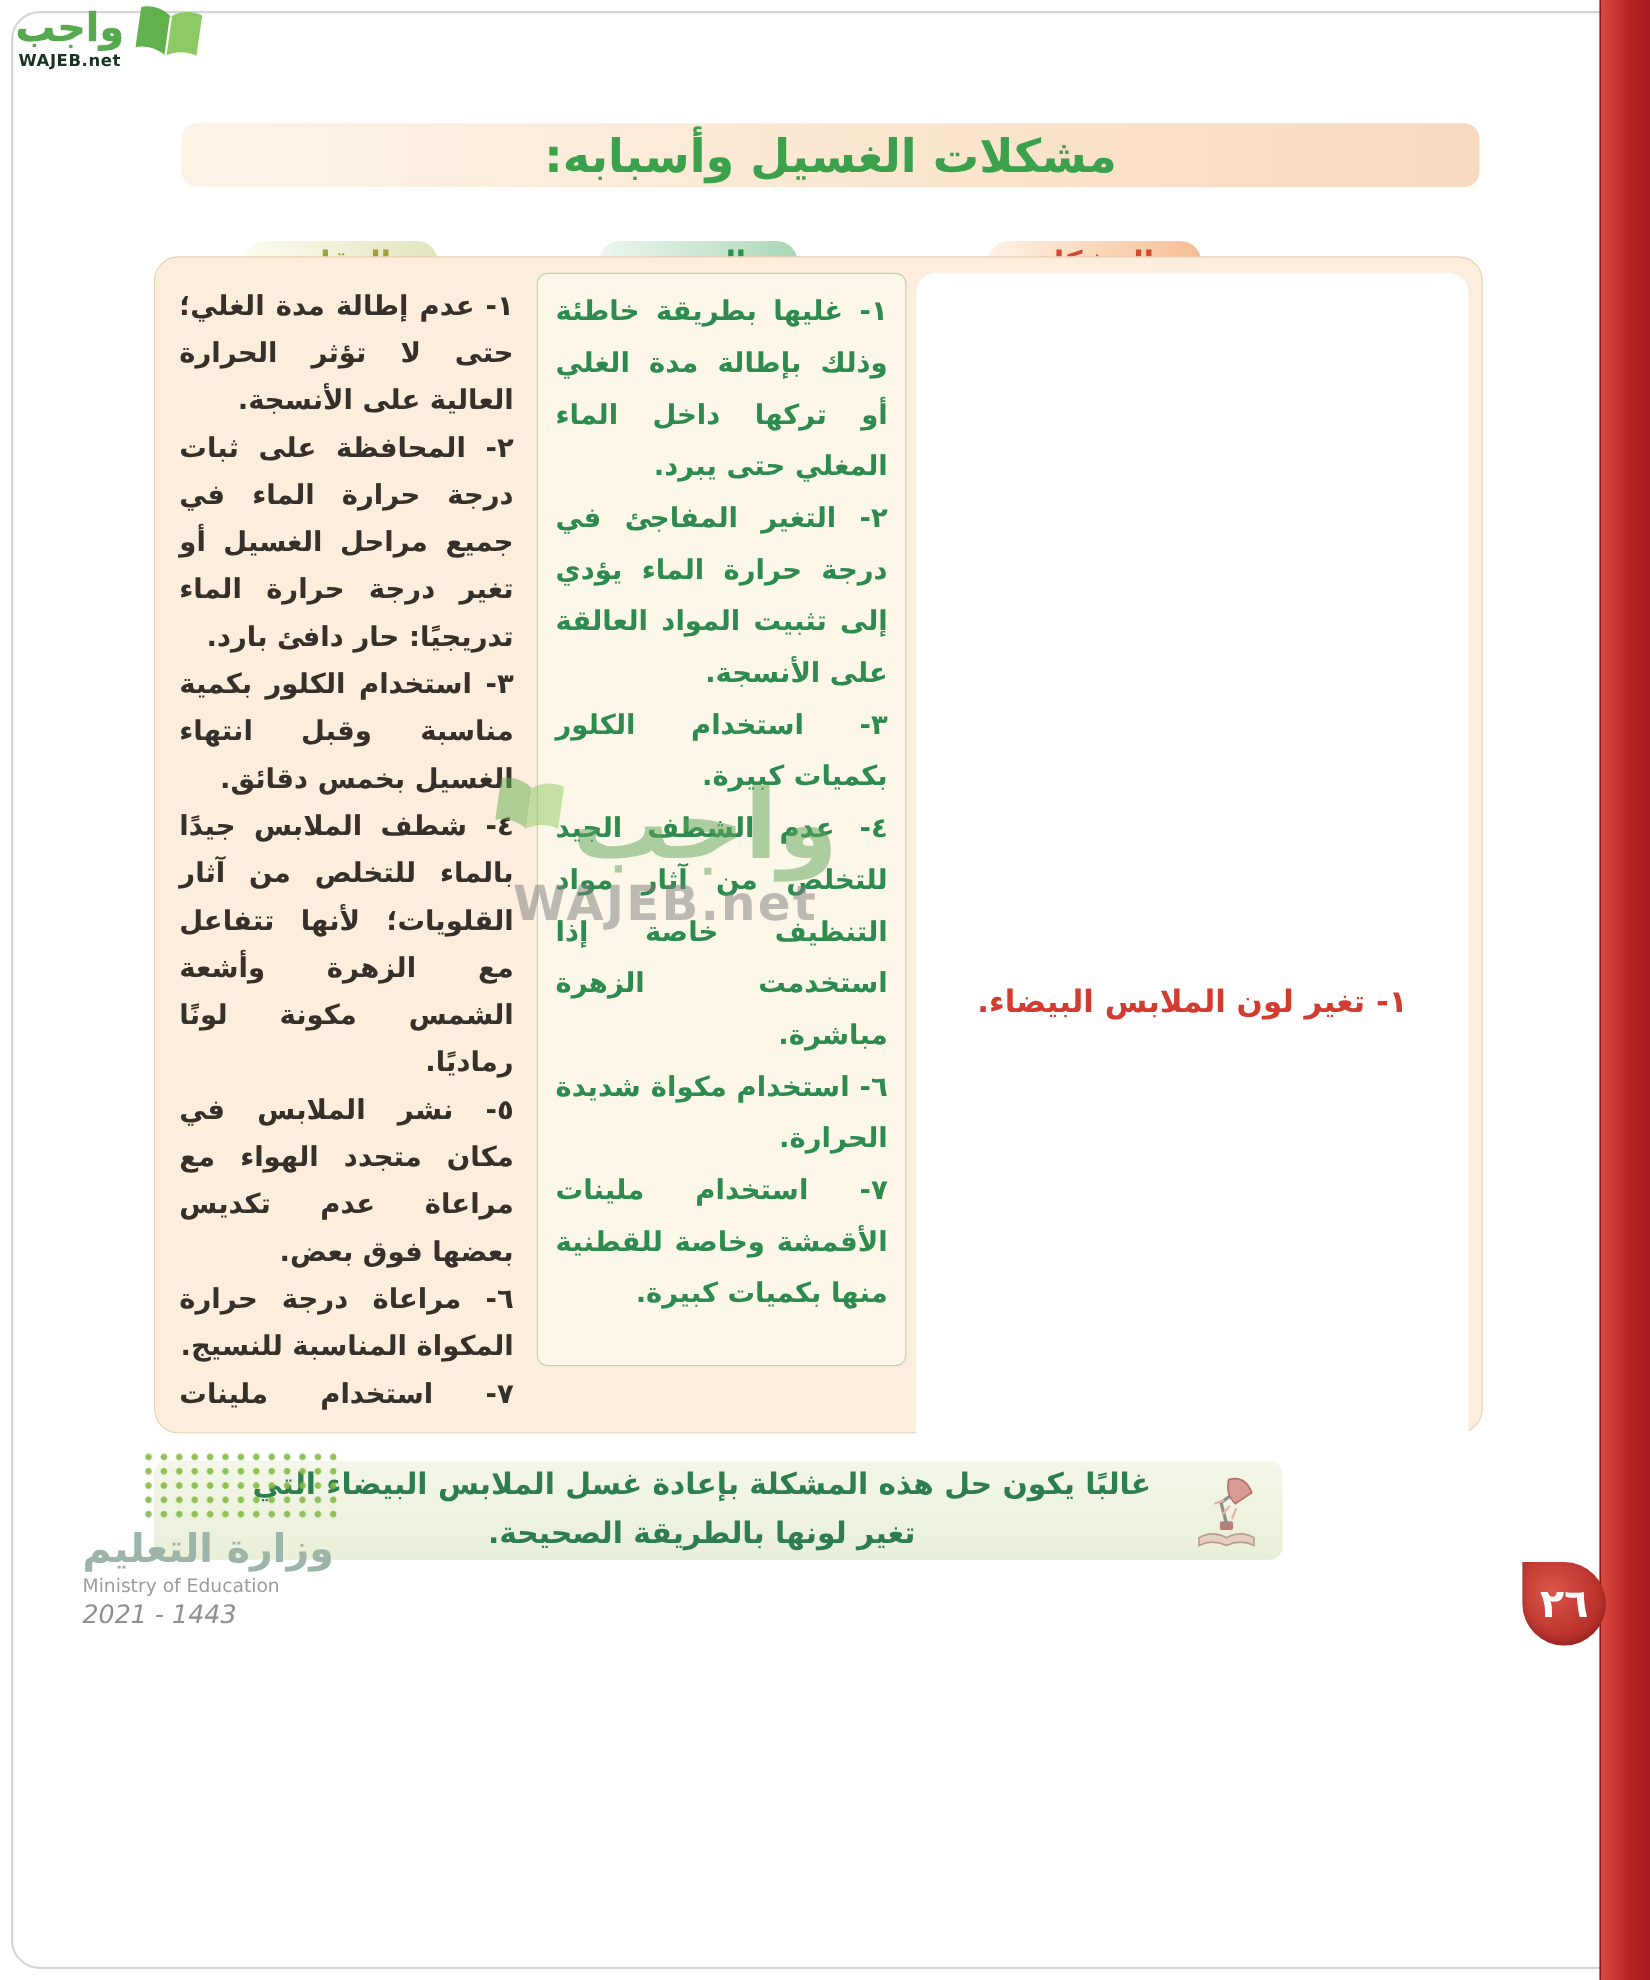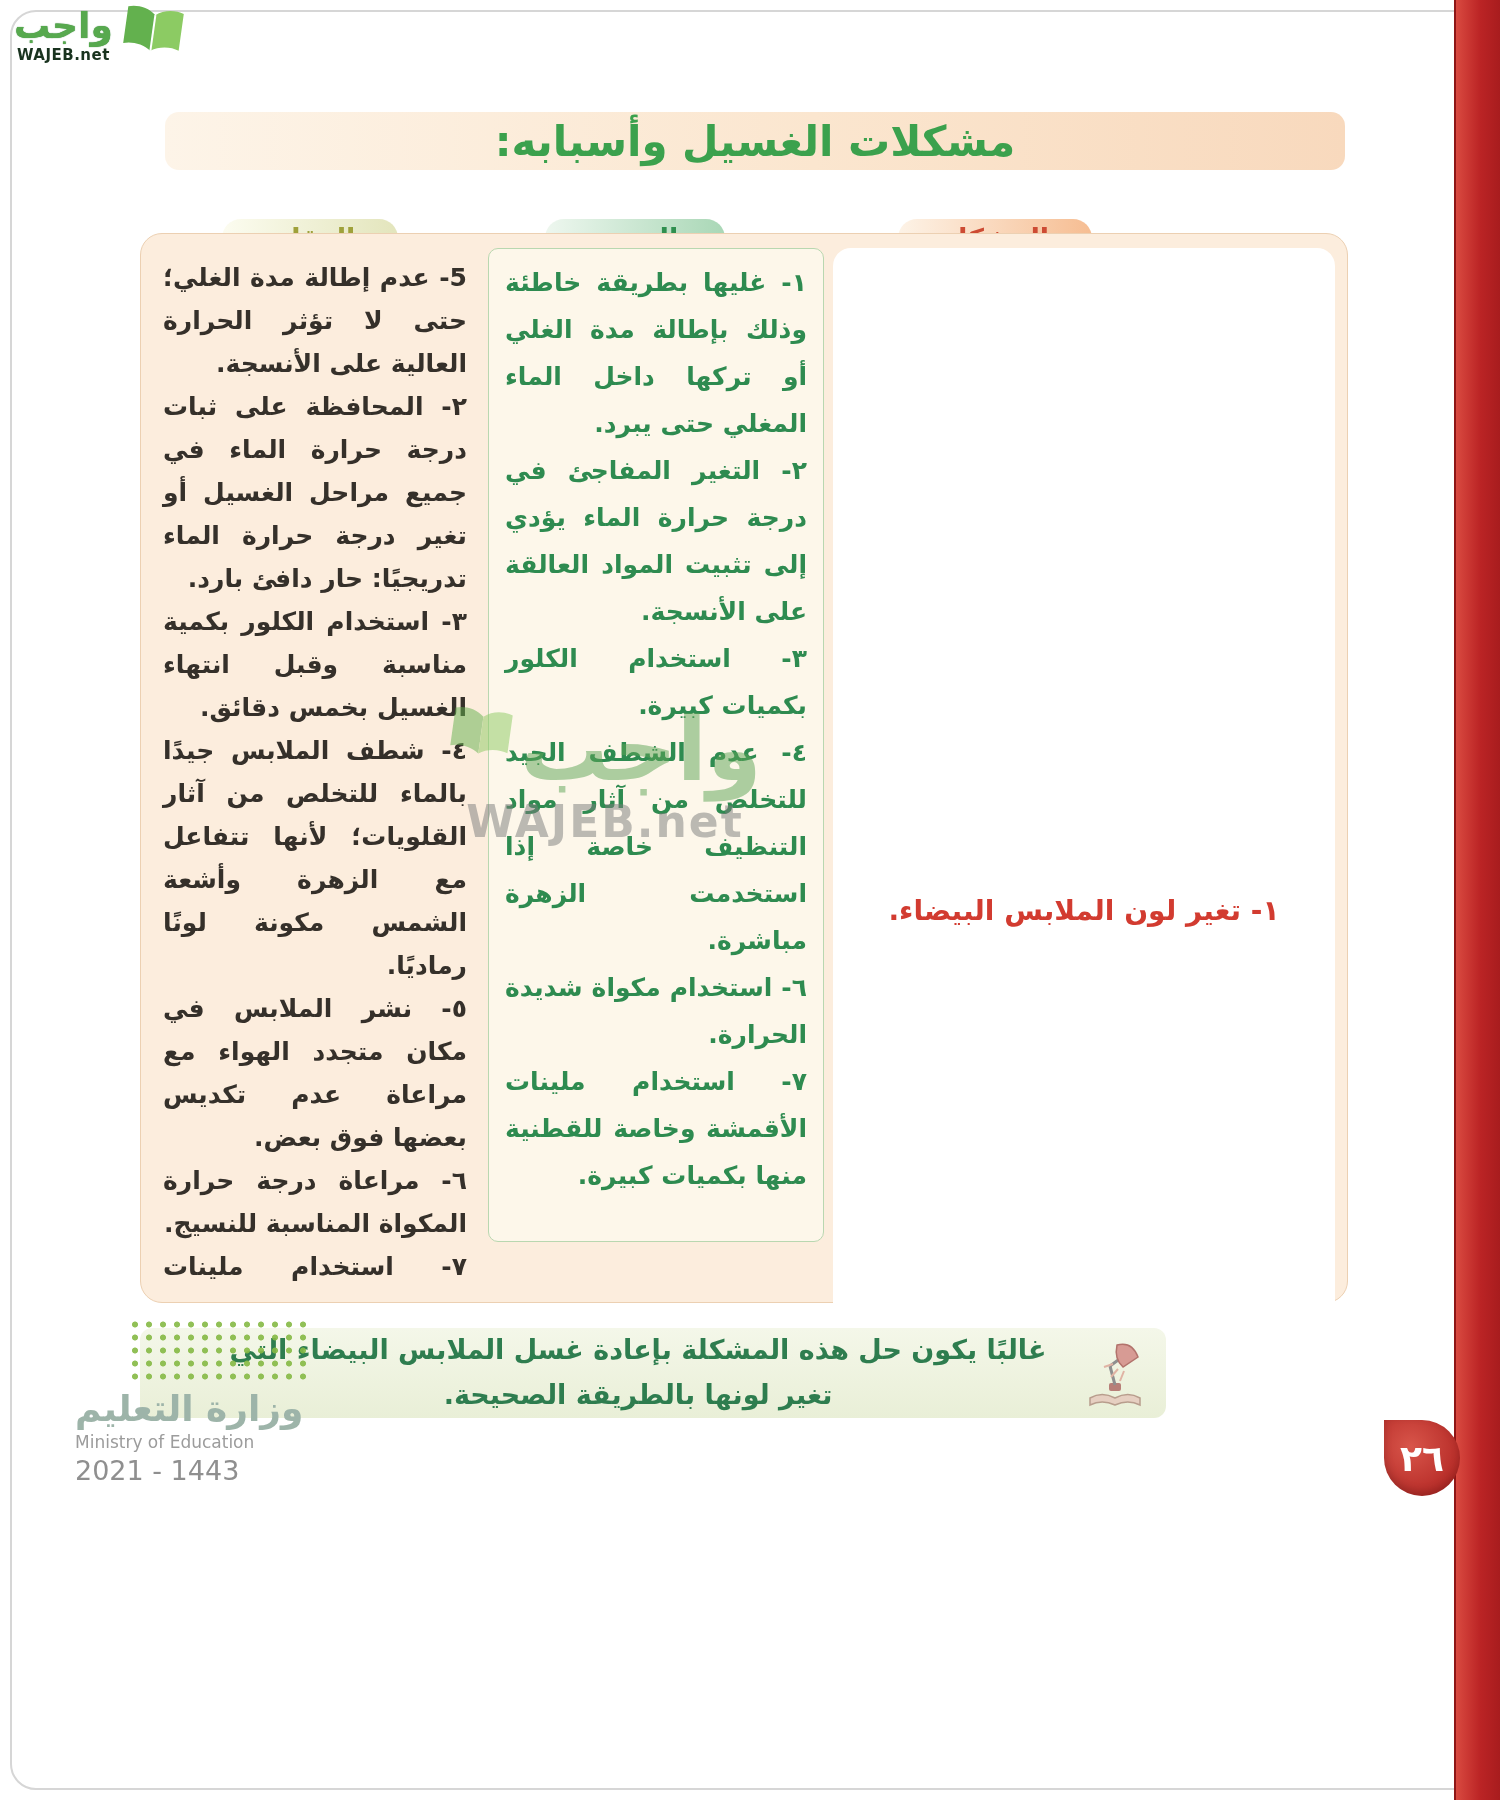--- a/index.html
+++ b/index.html
@@ -70,21 +70,21 @@
   .lamp { position:absolute; right:16px; top:8px; }
 
   .dots { position:absolute; left:128px; top:1318px; width:178px; height:62px; z-index:4;
           background-image:radial-gradient(circle,#85b944 2.6px, rgba(0,0,0,0) 3.4px);
           background-size:14px 13px; opacity:.9; }
 
   
   .ministry { position:absolute; left:75px; top:1388px; }
   .ministry-ar { color:#9db4a9; font-size:36px; font-weight:bold; letter-spacing:1px; }
   .ministry-en { color:#9c9c9c; font-size:17px; margin-top:3px; }
-  .ministry-years { color:#8f8f8f; font-size:27px; margin-top:3px; }
+  .ministry-years { color:#8f8f8f; font-size:23px; margin-top:3px;font-style:italic; }
 
   
   .page-badge { position:absolute; left:1384px; top:1420px; width:76px; height:76px;
                 background:radial-gradient(circle at 35% 35%, #d8554a 0%, #b62b27 75%);
                 border-radius:0 50% 50% 50%;
                 display:flex; align-items:center; justify-content:center;
                 box-shadow:inset 0 -4px 8px rgba(0,0,0,.18); }
   .page-badge span { color:#ffffff; font-size:36px; font-weight:bold; }
 </style>
 </head>
@@ -126,21 +126,21 @@
     <div class="cause-panel">
       <p class="cause-item">١- غليها بطريقة خاطئة وذلك بإطالة مدة الغلي أو تركها داخل الماء المغلي حتى يبرد.</p>
       <p class="cause-item">٢- التغير المفاجئ في درجة حرارة الماء يؤدي إلى تثبيت المواد العالقة على الأنسجة.</p>
       <p class="cause-item">٣- استخدام الكلور بكميات كبيرة.</p>
       <p class="cause-item">٤- عدم الشطف الجيد للتخلص من آثار مواد التنظيف خاصة إذا استخدمت الزهرة مباشرة.</p>
       <p class="cause-item">٦- استخدام مكواة شديدة الحرارة.</p>
       <p class="cause-item">٧- استخدام ملينات الأقمشة وخاصة للقطنية منها بكميات كبيرة.</p>
     </div>
 
     <div class="prevention-panel">
-      <p class="prevention-item">5- عدم إطالة مدة الغلي؛ حتى لا تؤثر الحرارة العالية على الأنسجة.</p>
+      <p class="prevention-item">١- عدم إطالة مدة الغلي؛ حتى لا تؤثر الحرارة العالية على الأنسجة.</p>
       <p class="prevention-item">٢- المحافظة على ثبات درجة حرارة الماء في جميع مراحل الغسيل أو تغير درجة حرارة الماء تدريجيًا: حار دافئ بارد.</p>
       <p class="prevention-item">٣- استخدام الكلور بكمية مناسبة وقبل انتهاء الغسيل بخمس دقائق.</p>
       <p class="prevention-item">٤- شطف الملابس جيدًا بالماء للتخلص من آثار القلويات؛ لأنها تتفاعل مع الزهرة وأشعة الشمس مكونة لونًا رماديًا.</p>
       <p class="prevention-item">٥- نشر الملابس في مكان متجدد الهواء مع مراعاة عدم تكديس بعضها فوق بعض.</p>
       <p class="prevention-item">٦- مراعاة درجة حرارة المكواة المناسبة للنسيج.</p>
       <p class="prevention-item">٧- استخدام ملينات الأقمشة بكميات مناسبة بعد مرحلة الشطف الأولى.</p>
     </div>
 
   </div>
 

